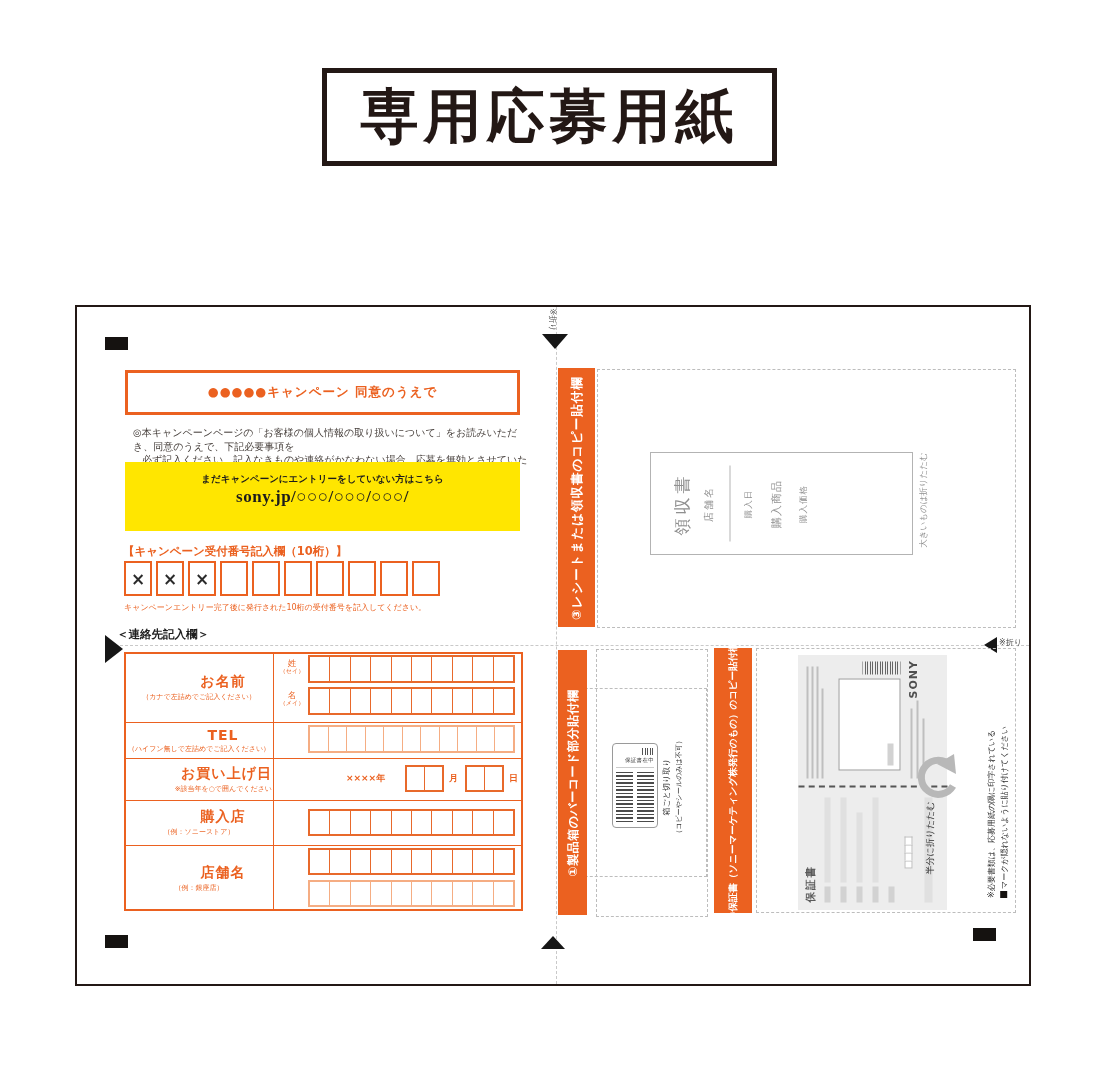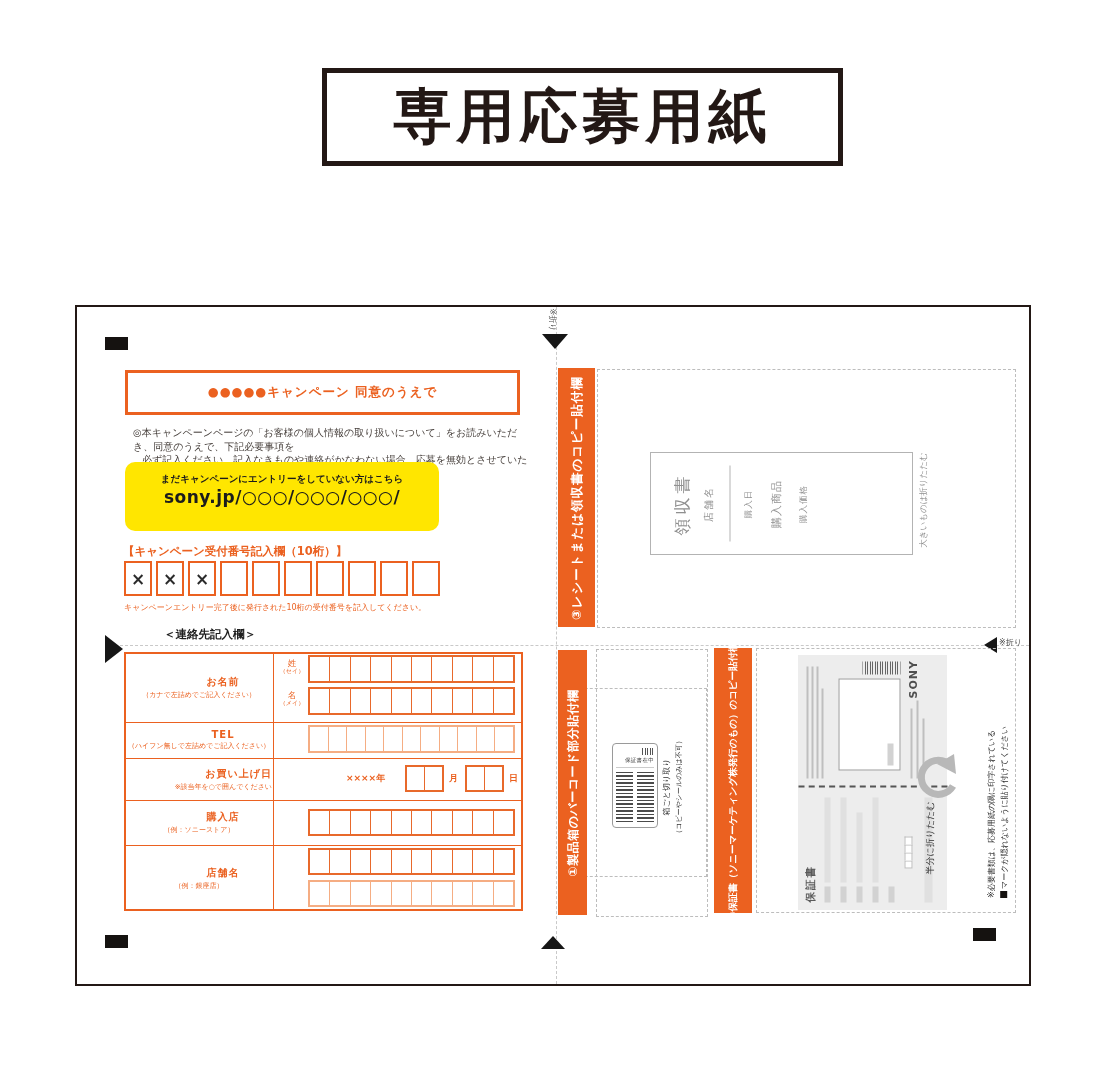--- a/index.html
+++ b/index.html
@@ -1,21 +1,21 @@
 <!DOCTYPE html>
 <html><head>
 <meta charset="utf-8">
 <style>
   * { margin:0; padding:0; box-sizing:border-box; }
   body { background:#fff; font-family:"DejaVu Sans","Liberation Sans",sans-serif; }
   #page { position:relative; width:1100px; height:1066px; background:#fff; overflow:hidden; }
   .abs { position:absolute; }
 
   
-  #title-box { left:322px; top:68px; width:521px; height:98px; border:5px solid #231815;
+  #title-box { left:322px; top:68px; width:455px; height:98px; border:5px solid #231815;
     display:flex; align-items:center; justify-content:center;
     font-size:58px; font-weight:bold; color:#231815; letter-spacing:5px; }
 
   
   #sheet { left:75px; top:305px; width:956px; height:681px; border:2px solid #231815; }
 
   .regmark { width:23px; height:13px; background:#151210; }
   #regmark-tl { left:105px; top:337px; }
   #regmark-bl { left:105px; top:935px; }
   #regmark-br { left:973px; top:928px; }
@@ -34,43 +34,43 @@
   #fold-label-right { left:999px; top:637px; font-size:8px; color:#4a4a4a; }
 
   
   #campaign-header { left:125px; top:370px; width:395px; height:45px; border:3px solid #eb6120;
     display:flex; align-items:center; justify-content:center;
     color:#eb6120; font-weight:bold; font-size:12.5px; letter-spacing:1px; }
 
   #notice { left:133px; top:426px; width:402px; font-size:10px; color:#453e3a; line-height:1.35; }
   #notice .l2 { padding-left:9px; }
 
-  #entry-box { left:125px; top:462px; width:314px; height:69px; background:#ffe600; border-radius:10px;
-    text-align:center; color:#1c1c1c; }
+  #entry-box { left:125px; top:462px; width:395px; height:69px; background:#ffe600; border-radius:0;
+    text-align:center; color:#1c1c1c;font-family:Liberation Serif, serif; }
   #entry-lead { margin-top:11px; font-size:9.5px; font-weight:bold; }
   #entry-url { font-size:17px; font-weight:bold; letter-spacing:0.5px; margin-top:1px; }
   #entry-instruction { font-size:9.5px; font-weight:bold; margin-top:2px; }
   #entry-instruction .em { color:#e83e17; }
 
   #reception-label { left:123px; top:544px; font-size:11.5px; font-weight:bold; color:#eb6120; }
   #reception-boxes { left:124px; top:561px; display:flex; gap:4px; }
   .rbox { width:28px; height:35px; border:2px solid #eb6120; background:#fff;
     display:flex; align-items:center; justify-content:center; font-size:17px; font-weight:bold; color:#2b2b2b; }
   #reception-note { left:124px; top:602px; font-size:8px; color:#eb6120; }
 
-  #contact-heading { left:117px; top:627px; font-size:11.5px; font-weight:bold; color:#1e1e1e;margin-left:47px; }
+  #contact-heading { left:117px; top:627px; font-size:11.5px; font-weight:bold; color:#1e1e1e; }
 
   #contact-table { left:124px; top:652px; width:399px; height:259px; border:2px solid #eb6120; }
   .hline { position:absolute; left:124px; width:399px; border-top:1px solid #eb6120; }
   #hl1 { top:722px; } #hl2 { top:758px; } #hl3 { top:800px; } #hl4 { top:845px; }
   #vline { left:273px; top:652px; height:259px; border-left:1px solid #eb6120; }
 
   .rowlabel { position:absolute; left:126px; width:146px; display:flex; flex-direction:column;
     justify-content:center; text-align:center; color:#eb6120; }
-  .rowlabel .main { font-size:10px; font-weight:bold; letter-spacing:1px;margin-left:48px; }
+  .rowlabel .main { font-size:14px; font-weight:bold; letter-spacing:1px;margin-left:48px; }
   .rowlabel .sub { font-size:7px; margin-top:1px; }
   #rl-name { top:652px; height:70px; } #rl-tel { top:722px; height:36px; }
   #rl-date { top:758px; height:42px;align-items:flex-end; } #rl-shop { top:800px; height:45px; } #rl-store { top:845px; height:66px; }
 
   .kanatag { position:absolute; left:277px; width:30px; text-align:center; color:#eb6120; line-height:1.1; }
   .kanatag .k1 { font-size:8.5px; } .kanatag .k2 { font-size:6px; }
   #tag-sei { top:659px; } #tag-mei { top:691px; }
 
   .cells { position:absolute; display:flex; background:#fff; }
   .cells i { flex:1; border-left:1px solid; border-color:inherit; }

